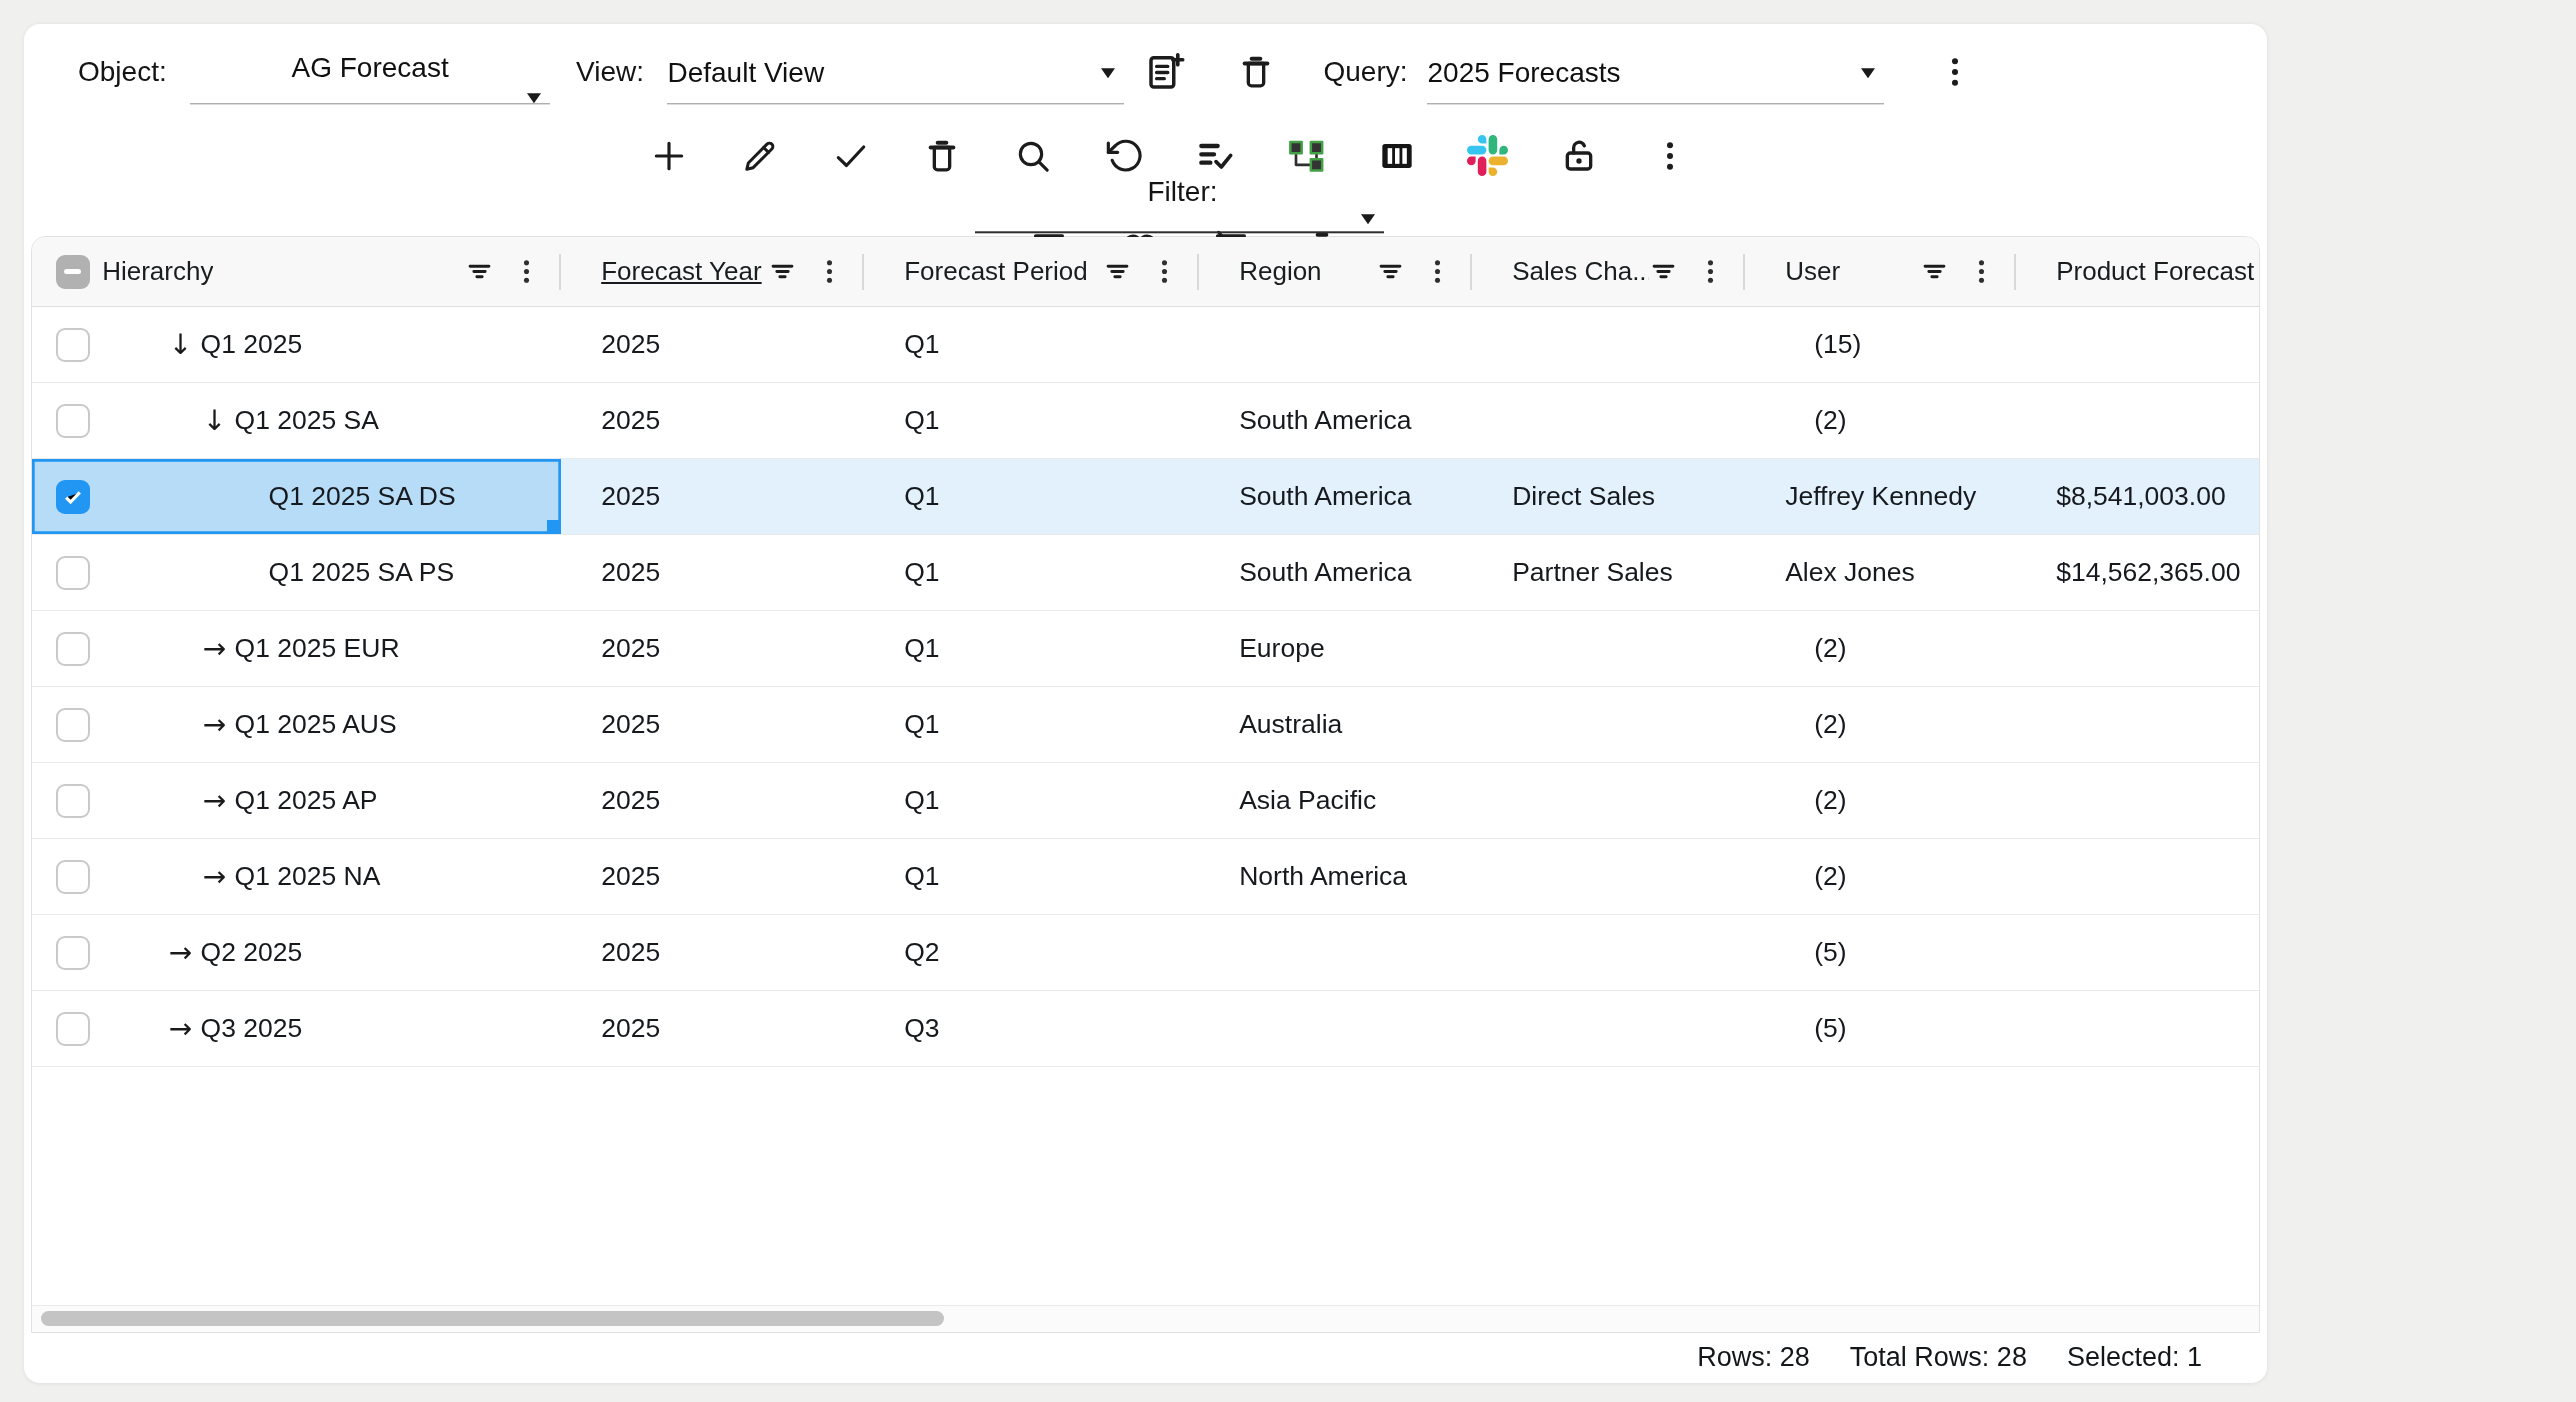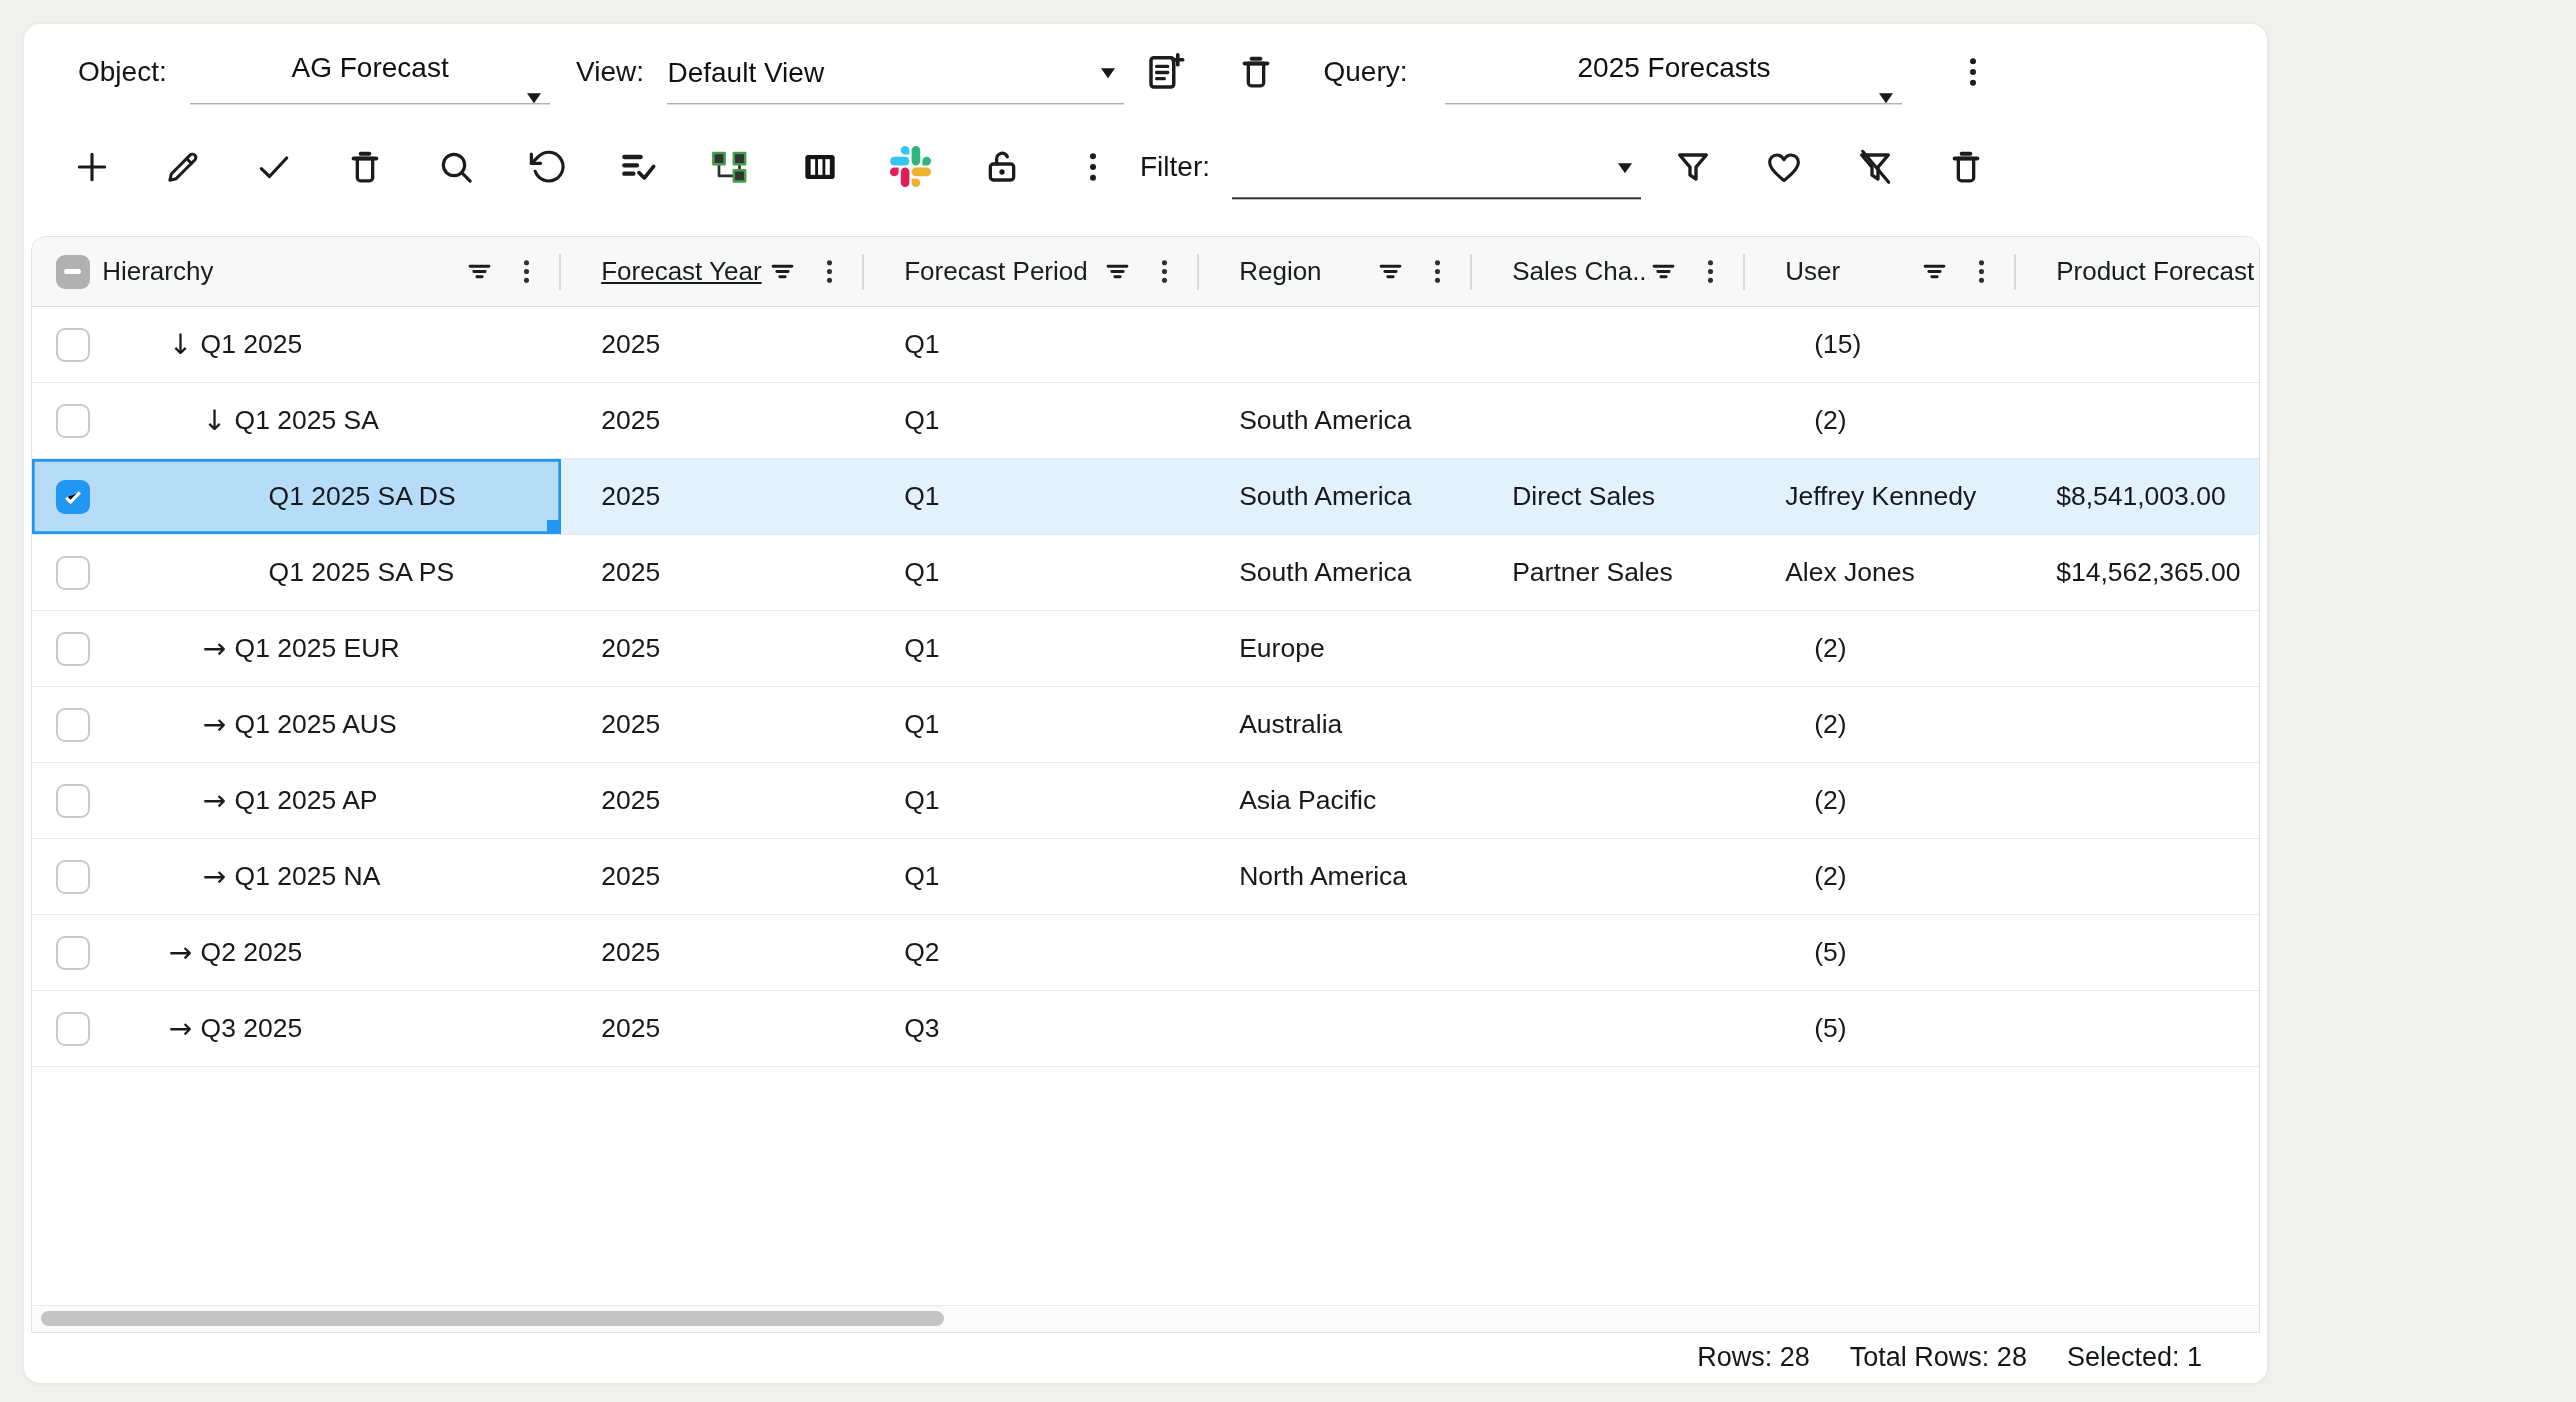--- a/index.html
+++ b/index.html
@@ -11,36 +11,36 @@
     overflow:hidden;
   }
   .panel {
     position:absolute; left:24px; top:24px; width:2243px; height:1359px;
     background:#FFFFFF; border-radius:16px; overflow:hidden;
     box-shadow:0 0.9px 4.5px rgba(0,0,0,0.07);
   }
   
   .tb { display:flex; align-items:center; }
   .tb1 { margin-top:16px; height:63px; padding-left:54px; }
-  .tb2 { margin-top:32px; height:63px; padding-left:47px; }
+  .tb2 { margin-top:32px; height:63px; padding-left:47px;flex-direction:column; }
   .tlabel { font-size:28px; color:#141414; white-space:nowrap; }
   .dd {
     display:flex; align-items:center; height:52px;
     border-bottom:1.8px solid #8F8F8F; transform:translateY(6.3px);
     cursor:pointer;
   }
   .dd-val { font-size:28px; color:#101010; white-space:nowrap; padding-bottom:9px; }
   .caret {
     width:0; height:0; margin-left:auto; margin-right:9px; margin-bottom:7.2px;
     border-left:7.2px solid transparent; border-right:7.2px solid transparent;
     border-top:10px solid #1A1A1A;
   }
   .dd-object { width:360px; margin-left:23.4px;flex-direction:column; }
   .dd-view   { width:457px; margin-left:23.4px; }
-  .dd-query  { width:457px; margin-left:38px;flex-direction:column; }
+  .dd-query  { width:457px; margin-left:20px; }
   .dd-filter { width:409px; margin-left:21.6px; border-bottom:2.7px solid #2E2E2E; }
   .ml42 { margin-left:26px; } .ml52 { margin-left:47px; } .ml30 { margin-left:27px; }
   .icon-row { display:flex; align-items:center; }
   .icon-row .ibtn { margin-right:50px; }
   .icon-row .ibtn:last-child { margin-right:0; }
   .vq-icons { margin-left:20px; }
   .q-menu { margin-left:50px; }
   .f-icons { margin-left:32px; }
   .ibtn { width:41px; height:41px; display:flex; align-items:center; justify-content:center; cursor:pointer; flex:none; }
   .icon { display:flex; align-items:center; justify-content:center; }

